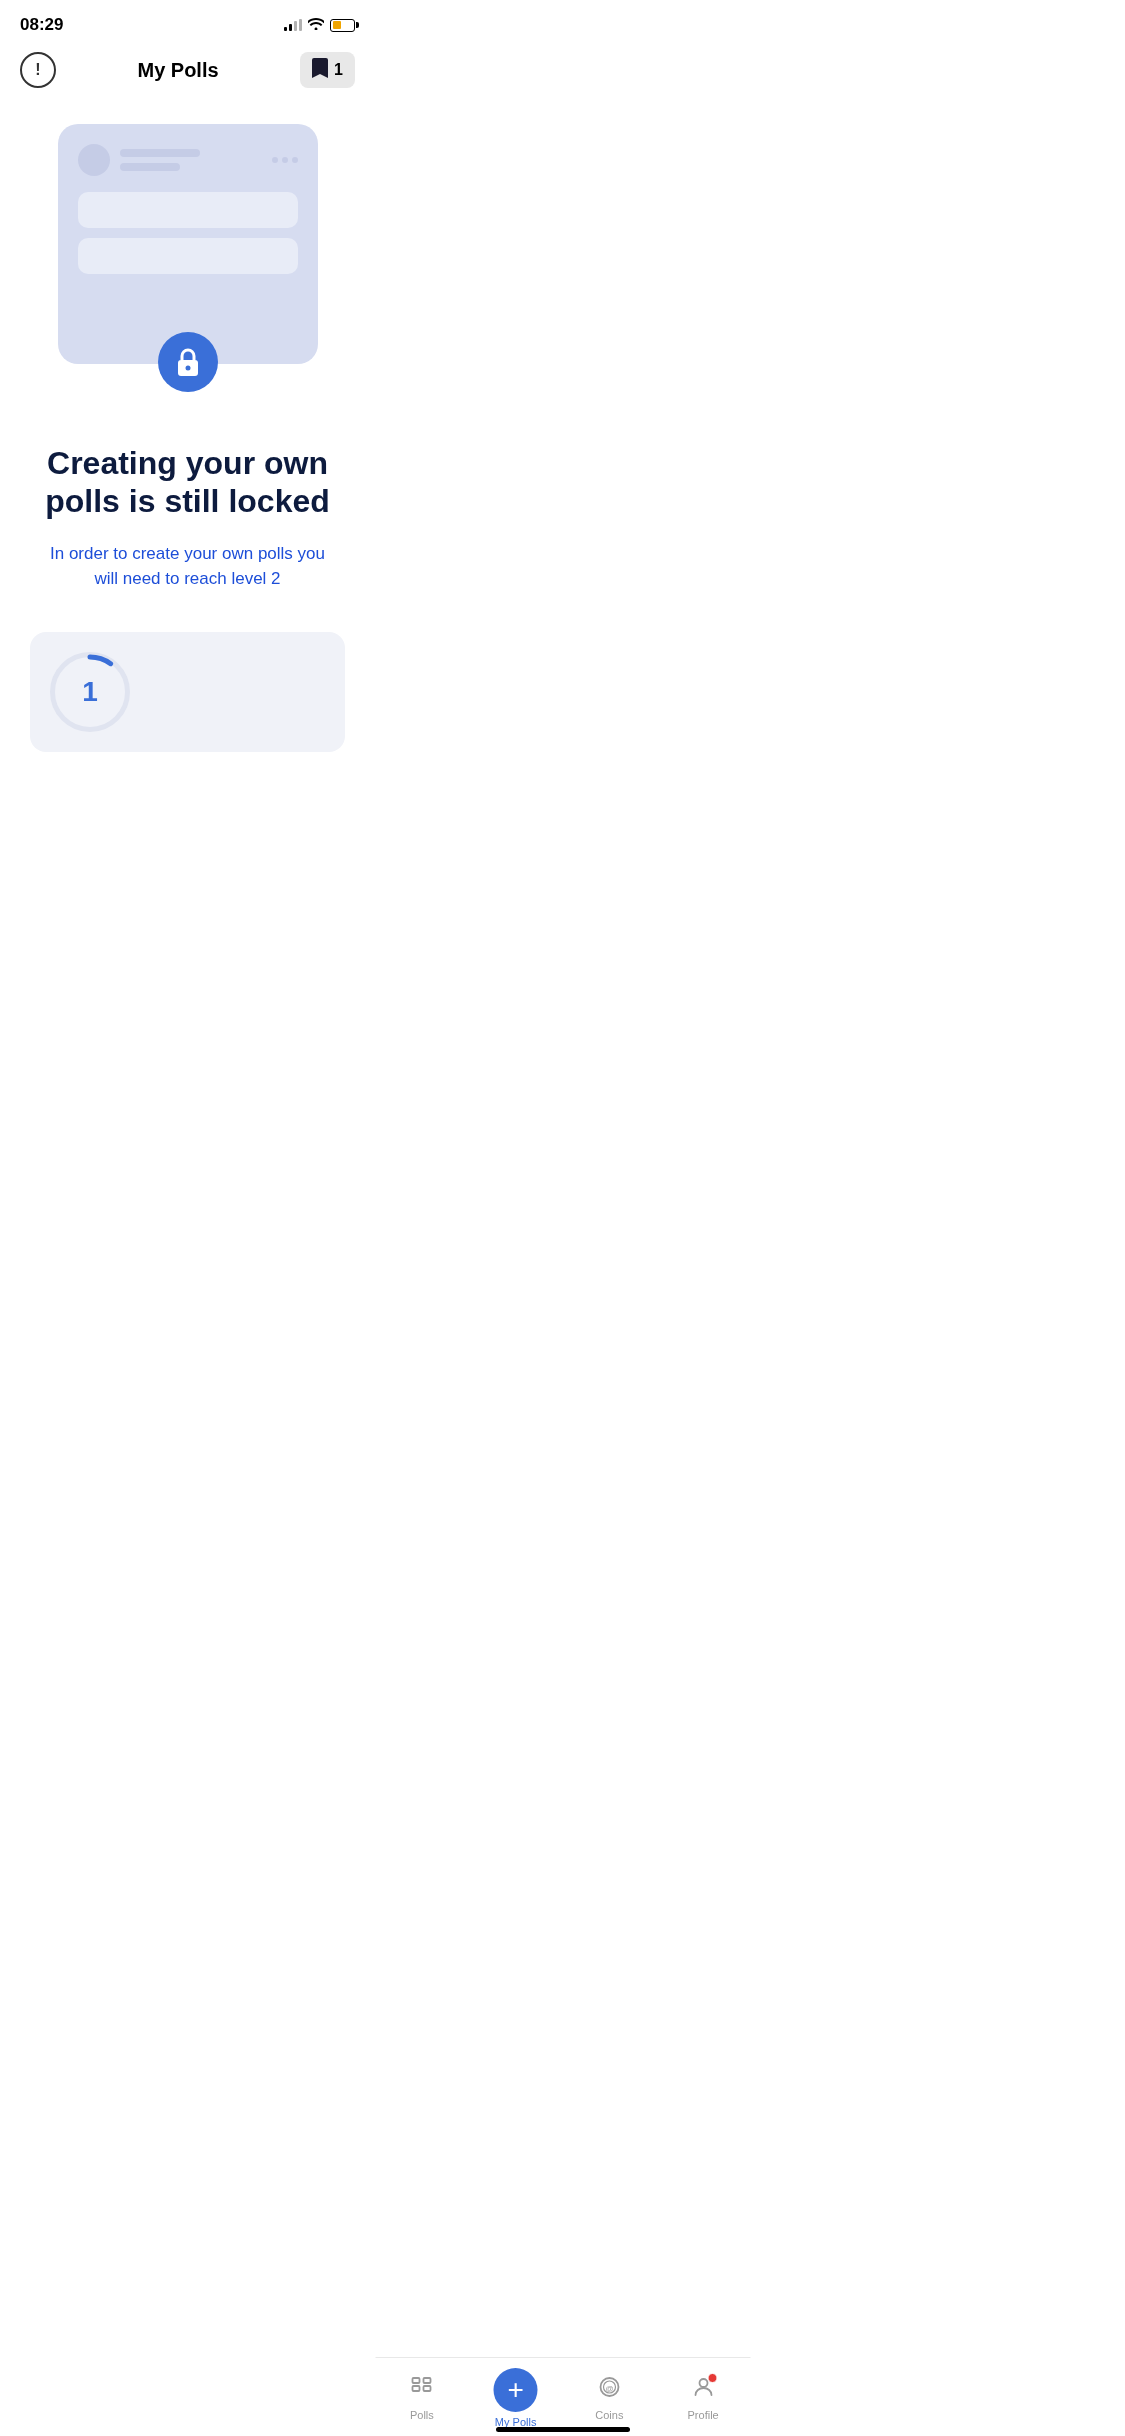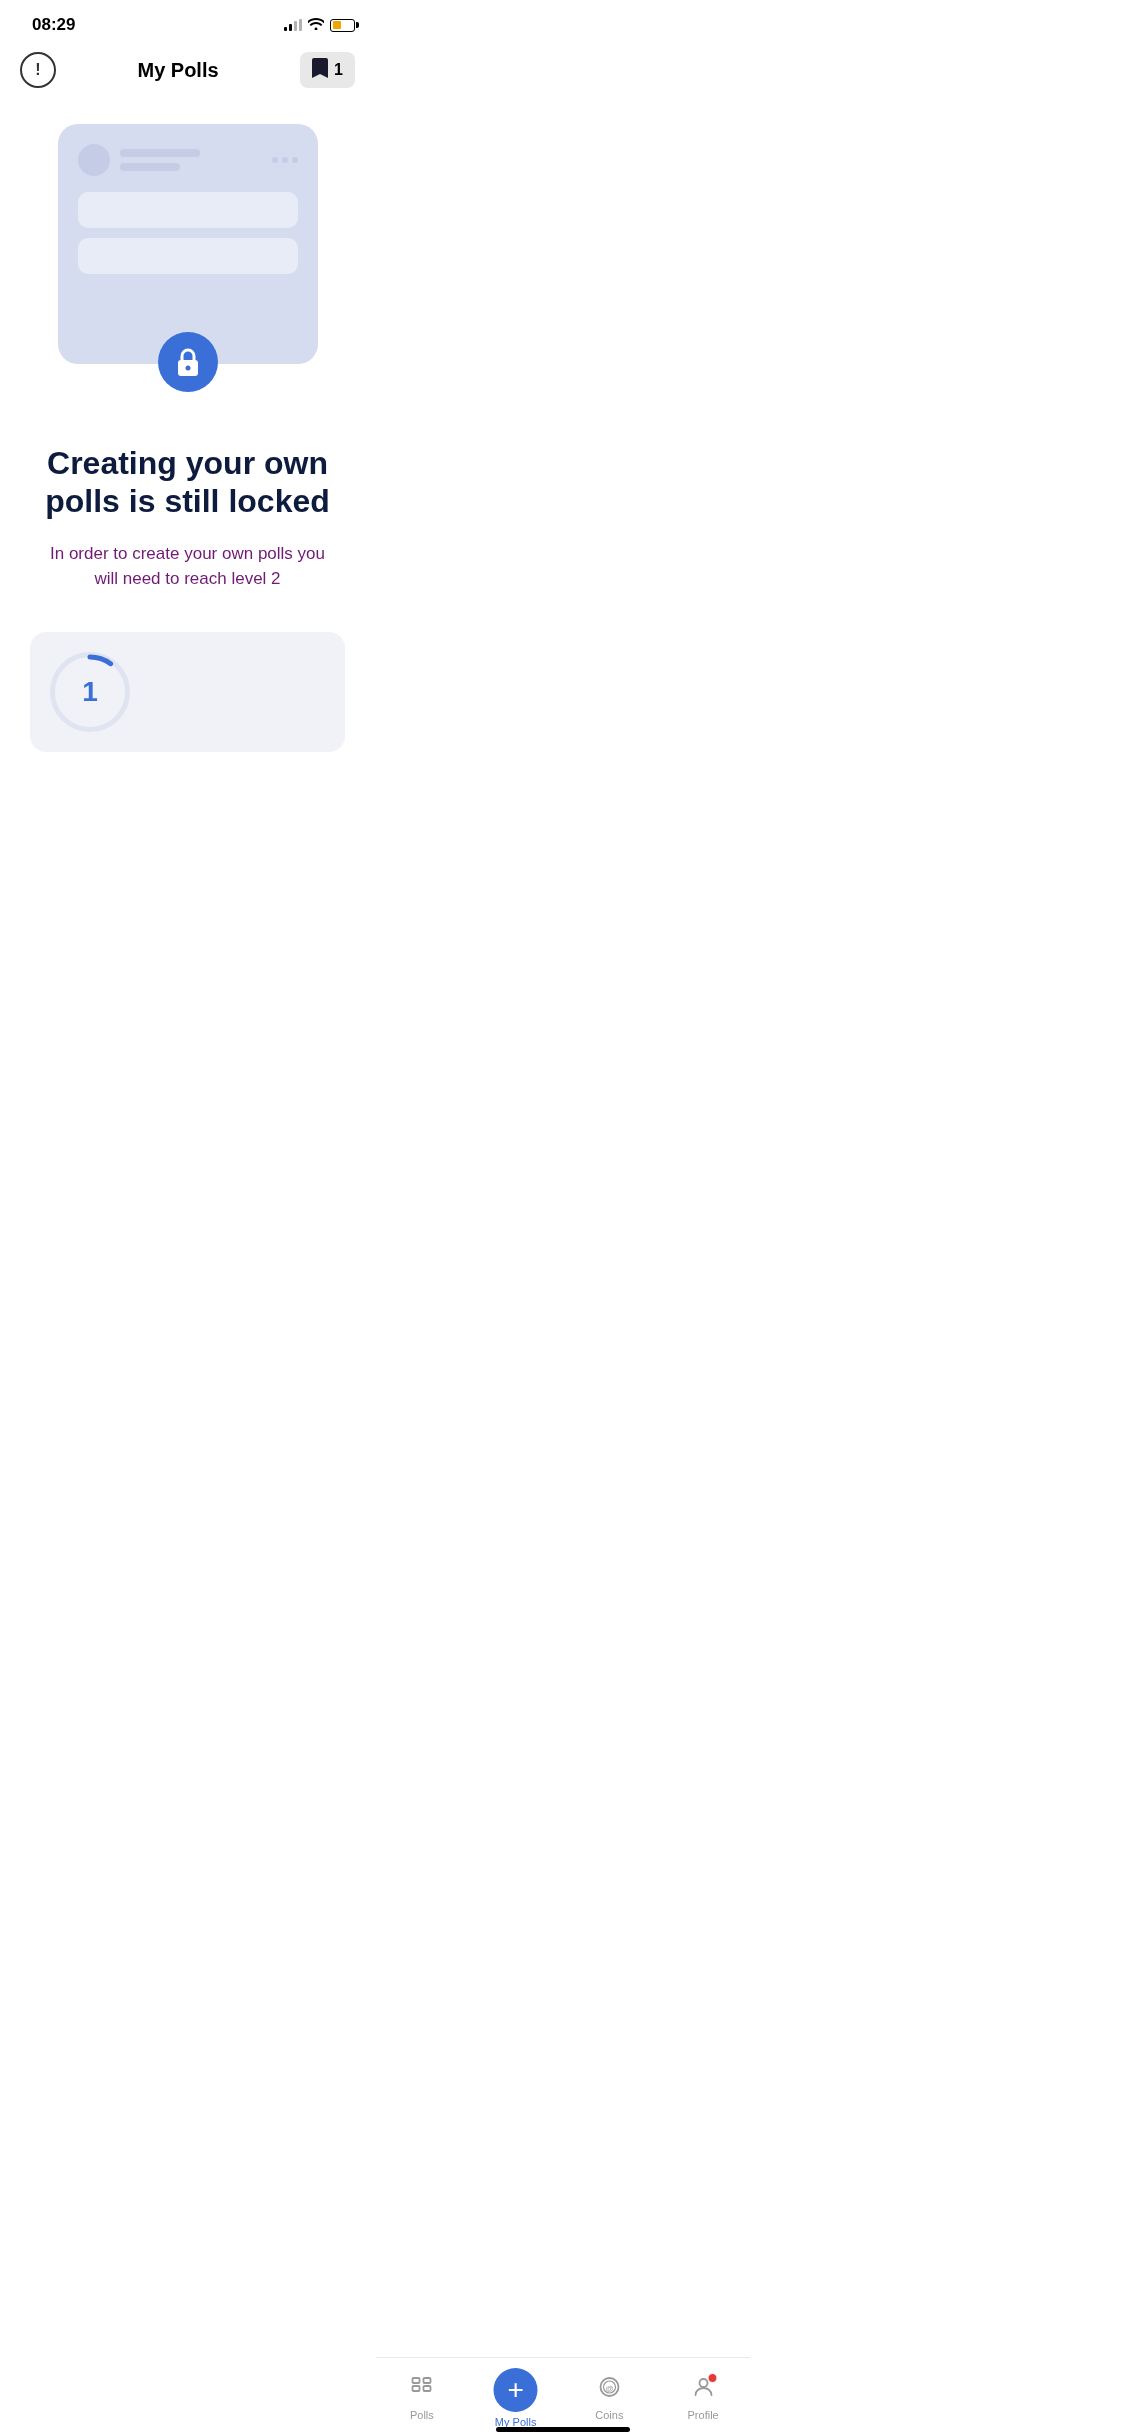--- a/index.html
+++ b/index.html
@@ -12,21 +12,21 @@
       font-family: -apple-system, BlinkMacSystemFont, 'Helvetica Neue', sans-serif;
       overflow-x: hidden;
       position: relative;
     }
 
     
     .status-bar {
       display: flex;
       justify-content: space-between;
       align-items: center;
-      padding: 14px 20px 8px 32px;
+      padding: 14px 20px 8px 20px;
       height: 44px;
     }
 
     .status-time {
       font-size: 17px;
       font-weight: 600;
       color: #000;
     }
 
     .status-icons {
@@ -230,21 +230,21 @@
       font-weight: 800;
       color: #0d1b3e;
       text-align: center;
       line-height: 1.2;
       margin-top: 60px;
       margin-bottom: 20px;
     }
 
     .locked-subtext {
       font-size: 17px;
-      color: #701a75;
+      color: #1d4ed8;
       text-align: center;
       line-height: 1.5;
       padding: 0 10px;
       margin-bottom: 40px;
     }
 
     
     .level-card {
       width: 100%;
       background: #f0f2f8;

